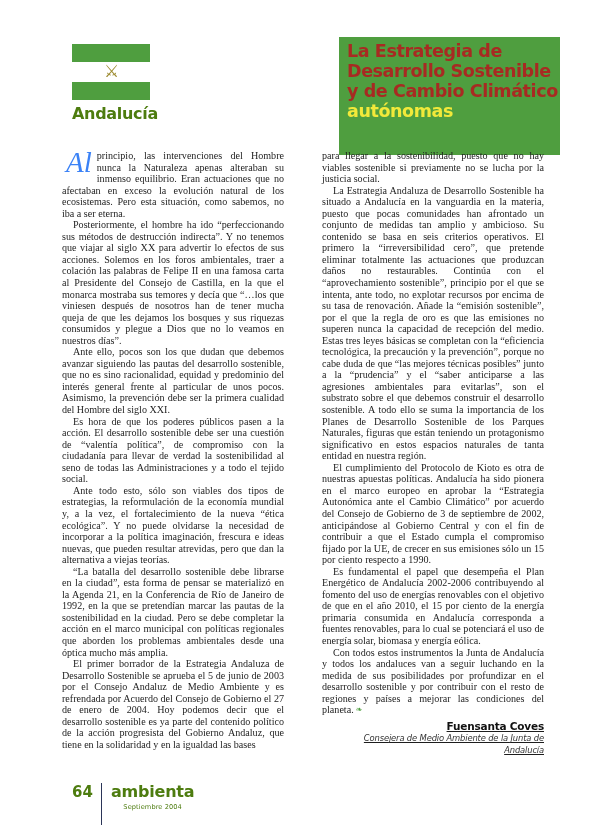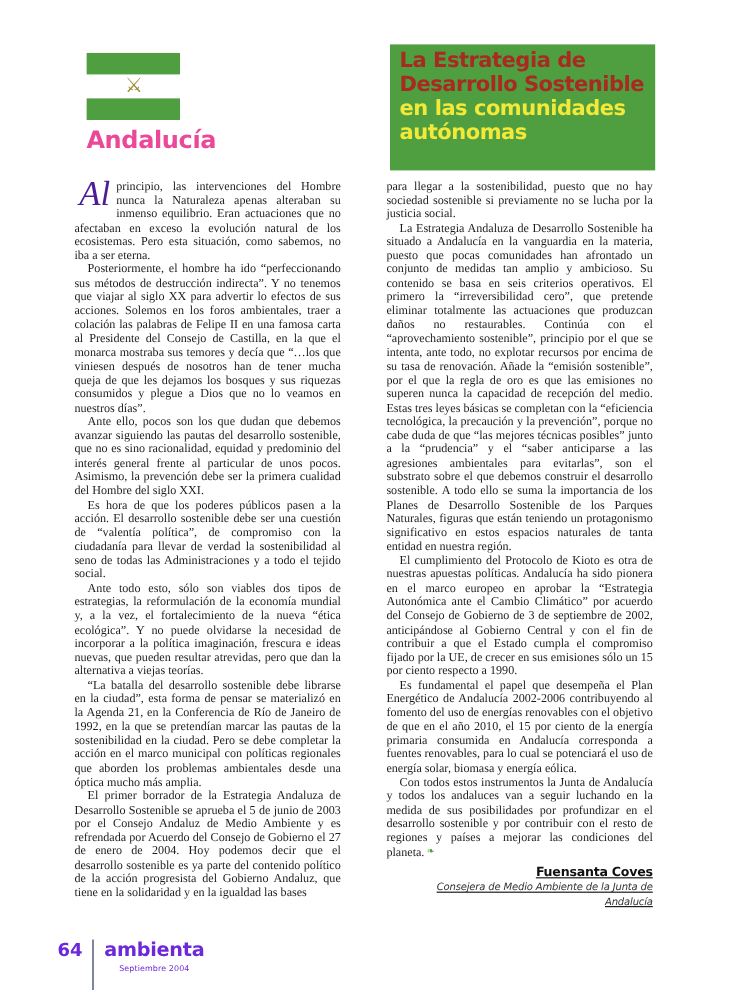--- a/index.html
+++ b/index.html
@@ -55,33 +55,33 @@
     line-height: 20px;
     text-align: center;
     font-size: 17px;
     color: #9d8b30;
     letter-spacing: -1px;
   }
   #region-name {
     margin-top: 4px;
     font-family: "DejaVu Sans", "Liberation Sans", sans-serif;
     font-weight: bold;
-    font-size: 20px;
-    color: #ec4899;
+    font-size: 16px;
+    color: #4d7c0f;
     letter-spacing: -0.3px;
     white-space: nowrap;
   }
 
   
   #title-panel {
     position: absolute;
-    left: 325px;
+    left: 339px;
     top: 37px;
     width: 221px;
-    height: 105px;
+    height: 118px;
     background: #4f9e3f;
     box-sizing: border-box;
     padding: 4px 6px 4px 8px;
   }
   #title-panel .tline {
     font-family: "DejaVu Sans", "Liberation Sans", sans-serif;
     font-weight: bold;
     font-size: 17.5px;
     line-height: 20px;
     letter-spacing: -0.4px;
@@ -115,21 +115,21 @@
     text-indent: 11px;
   }
   .column p.no-indent { text-indent: 0; }
 
   #dropcap {
     float: left;
     font-style: italic;
     font-size: 29px;
     line-height: 23px;
     padding: 1px 5px 0 4px;
-    color: #4c1d95;
+    color: #3b82f6;
     font-family: "Liberation Serif", "DejaVu Serif", serif;
   }
 
   .ornament {
     color: #4f9e3f;
     font-size: 8px;
     vertical-align: 1px;
     padding-left: 2px;
   }
 
@@ -151,25 +151,25 @@
     font-style: italic;
     font-size: 8.4px;
     color: #333333;
     margin-top: 1px;
     letter-spacing: -0.15px;
   }
 
   
   #footer {
     position: absolute;
-    left: 48px;
+    left: 72px;
     top: 783px;
     display: flex;
     align-items: flex-start;
-    color: #6d28d9;
+    color: #4d7c0f;
   }
   #page-number {
     font-family: "DejaVu Sans", "Liberation Sans", sans-serif;
     font-weight: bold;
     font-size: 15px;
     padding: 1px 8px 0 0;
     line-height: 17px;
   }
   #footer-divider {
     width: 1px;
@@ -202,42 +202,42 @@
       <div class="stripe top"></div>
       <div class="stripe bottom"></div>
       <div id="flag-emblem">⚔</div>
     </div>
     <div id="region-name">Andalucía</div>
   </div>
 
   <div id="title-panel">
     <div class="tline red">La Estrategia de</div>
     <div class="tline red">Desarrollo Sostenible</div>
-    <div class="tline yellow">en las comunidades</div>
+    <div class="tline red">y de Cambio Climático</div>
     <div class="tline yellow">autónomas</div>
   </div>
 
 </div>
 
 <div id="article">
 
   <div class="column" id="col-left">
     <p class="no-indent">
       <span id="dropcap">Al</span><span>principio, las intervenciones del Hombre nunca la Naturaleza apenas alteraban su inmenso equilibrio. Eran actuaciones que no afectaban en exceso la evolución natural de los ecosistemas. Pero esta situación, como sabemos, no iba a ser eterna.</span>
     </p>
     <p><span>Posteriormente, el hombre ha ido “perfeccionando sus métodos de destrucción indirecta”. Y no tenemos que viajar al siglo XX para advertir lo efectos de sus acciones. Solemos en los foros ambientales, traer a colación las palabras de Felipe II en una famosa carta al Presidente del Consejo de Castilla, en la que el monarca mostraba sus temores y decía que “…los que viniesen después de nosotros han de tener mucha queja de que les dejamos los bosques y sus riquezas consumidos y plegue a Dios que no lo veamos en nuestros días”.</span></p>
     <p><span>Ante ello, pocos son los que dudan que debemos avanzar siguiendo las pautas del desarrollo sostenible, que no es sino racionalidad, equidad y predominio del interés general frente al particular de unos pocos. Asimismo, la prevención debe ser la primera cualidad del Hombre del siglo XXI.</span></p>
     <p><span>Es hora de que los poderes públicos pasen a la acción. El desarrollo sostenible debe ser una cuestión de “valentía política”, de compromiso con la ciudadanía para llevar de verdad la sostenibilidad al seno de todas las Administraciones y a  todo el tejido social.</span></p>
     <p><span>Ante todo esto, sólo son viables dos tipos de estrategias, la reformulación de la economía mundial y, a la vez, el fortalecimiento de la nueva “ética ecológica”. Y no puede olvidarse la necesidad de incorporar a la política imaginación, frescura e ideas nuevas, que pueden resultar atrevidas, pero que dan la alternativa a viejas teorías.</span></p>
     <p><span>“La batalla del desarrollo sostenible debe librarse en la ciudad”, esta forma de pensar se materializó en la Agenda 21, en la Conferencia de Río de Janeiro de 1992, en la que se pretendían marcar las pautas de la sostenibilidad en la ciudad. Pero se debe completar la acción en el marco municipal con políticas regionales que aborden los problemas ambientales desde una óptica mucho más amplia.</span></p>
     <p><span>El primer borrador de la Estrategia Andaluza de Desarrollo Sostenible se aprueba el 5 de junio de 2003 por el Consejo Andaluz de Medio Ambiente y es refrendada por Acuerdo del Consejo de Gobierno el 27 de enero de 2004. Hoy podemos decir que el desarrollo sostenible es ya parte del contenido político de la acción progresista del Gobierno Andaluz, que tiene en la solidaridad y en la igualdad las bases</span></p>
   </div>
 
   <div class="column" id="col-right">
-    <p class="no-indent"><span>para llegar a la sostenibilidad, puesto que no hay sociedad sostenible si previamente no se lucha por la justicia social.</span></p>
+    <p class="no-indent"><span>para llegar a la sostenibilidad, puesto que no hay viables sostenible si previamente no se lucha por la justicia social.</span></p>
     <p><span>La Estrategia Andaluza de Desarrollo Sostenible ha situado a Andalucía en la vanguardia en la materia, puesto que pocas comunidades han afrontado un conjunto de medidas tan amplio y ambicioso. Su contenido se basa en seis criterios operativos. El primero la “irreversibilidad cero”, que pretende eliminar totalmente las actuaciones que produzcan daños no restaurables. Continúa con el “aprovechamiento sostenible”,  principio por el que se intenta, ante todo, no explotar recursos por encima de su tasa de renovación. Añade la “emisión sostenible”, por el que la regla de oro es que las emisiones no superen nunca la capacidad de recepción del medio. Estas tres leyes básicas se completan con la “eficiencia tecnológica, la precaución y la prevención”, porque no cabe duda de que “las mejores técnicas posibles” junto a la “prudencia” y el “saber anticiparse a las agresiones ambientales para evitarlas”, son el substrato sobre el que debemos construir el desarrollo sostenible. A todo ello se suma la importancia de los Planes de  Desarrollo Sostenible de los Parques Naturales, figuras que están teniendo un protagonismo significativo en estos espacios naturales de tanta entidad en nuestra región.</span></p>
     <p><span>El cumplimiento del Protocolo de Kioto es otra de nuestras apuestas políticas. Andalucía ha sido pionera en el marco europeo en aprobar la “Estrategia Autonómica ante el Cambio Climático” por acuerdo del Consejo de Gobierno de 3 de septiembre de 2002, anticipándose al Gobierno Central y con el fin de contribuir a que el Estado cumpla el compromiso fijado por la UE, de crecer en sus emisiones sólo un 15 por ciento respecto a 1990.</span></p>
     <p><span>Es fundamental el papel que desempeña el Plan Energético de Andalucía 2002-2006 contribuyendo al fomento del uso de energías renovables con el objetivo de que en el año 2010, el 15 por ciento de la energía primaria consumida en Andalucía corresponda a fuentes renovables, para lo cual se potenciará el uso de energía solar, biomasa y energía eólica.</span></p>
     <p><span>Con todos estos instrumentos la Junta de Andalucía y todos los andaluces van a seguir luchando en la medida de sus posibilidades por profundizar en el desarrollo sostenible y por contribuir con el resto de regiones y países a mejorar las condiciones del planeta.</span><span class="ornament">❧</span></p>
 
     <div id="signature">
       <div id="sig-name">Fuensanta Coves</div>
       <div id="sig-role">Consejera de Medio Ambiente de la Junta de Andalucía</div>
     </div>
   </div>

